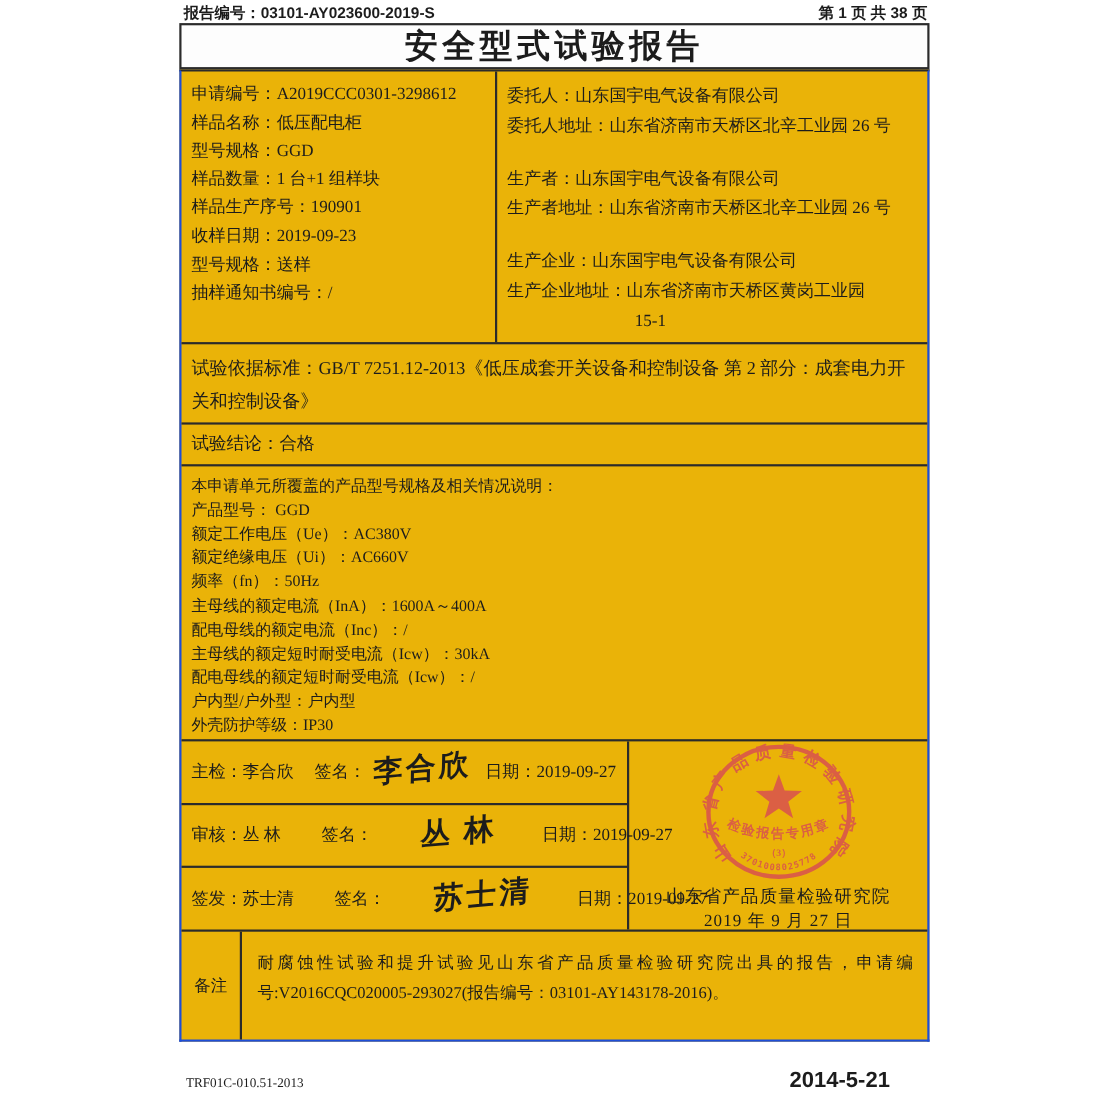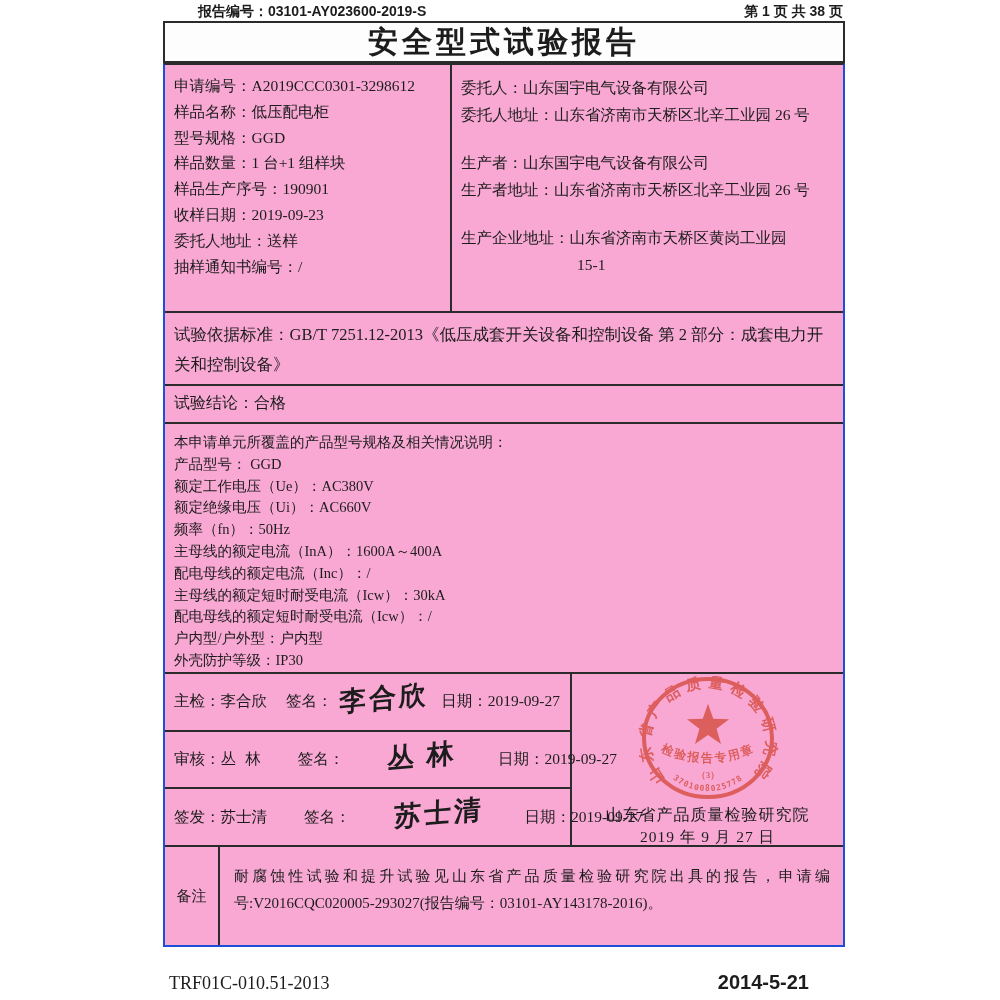--- a/index.html
+++ b/index.html
@@ -7,33 +7,33 @@
     width:1000px; height:1000px; background:#ffffff; position:relative;
     font-family:"Liberation Serif","DejaVu Serif",serif; color:#1c1c1c;
     -webkit-font-smoothing:antialiased;
   }
   .page { position:absolute; left:163px; top:0; width:682px; }
 
   
   .page-header {
     display:flex; justify-content:space-between; align-items:flex-start;
     font-family:"Liberation Sans","DejaVu Sans",sans-serif;
-    font-weight:bold; font-size:14px; padding:3px 2px 0 4px; height:21px; box-sizing:border-box;margin-left:31px;
+    font-weight:bold; font-size:14px; padding:3px 2px 0 4px; height:21px; box-sizing:border-box;
   }
 
   
   .title-box {
     border:2px solid #2b2b2b; height:42px; box-sizing:border-box;
     display:flex; align-items:center; justify-content:center;
     font-family:"Liberation Sans","DejaVu Sans",sans-serif;
     font-weight:bold; font-size:30px; letter-spacing:4px; background:#fdfdfd;
   }
 
   
-  .main-table { border:2px solid #1d4ed8; border-top:2px solid #2b2b2b; background:#f9a8d4; }
+  .main-table { border:2px solid #1d4ed8; border-top:2px solid #2b2b2b; background:#eab308; }
   .row { box-sizing:border-box; }
   .row + .row { border-top:2px solid #2b2b2b; }
 
   .info-row { height:246px; display:flex; }
   .info-left {
     width:287px; box-sizing:border-box; border-right:2px solid #2b2b2b;
     padding:8px 6px 0 9px; font-size:15.5px; line-height:25.8px; white-space:nowrap;
   }
   .info-right { flex:1; padding:9px 6px 0 9px; font-size:15.5px; line-height:27px; }
   .info-group { margin-bottom:21px; }
@@ -43,21 +43,21 @@
   .conclusion-row { height:38px; padding:7px 10px 0 9px; font-size:16px; }
 
   .specs-row { height:250px; padding:8px 10px 0 9px; font-size:14.5px; line-height:21.8px; }
 
   .sig-stamp-row { height:173px; display:flex; }
   .sig-col { width:407px; box-sizing:border-box; border-right:2px solid #2b2b2b; display:flex; flex-direction:column; }
   .sig-line {
     flex:1; display:flex; align-items:center; font-size:15.5px; box-sizing:border-box;
   }
   .sig-line + .sig-line { border-top:2px solid #2b2b2b;gap:37px; }
-  .sig-role { width:112px; padding-left:9px; white-space:nowrap;font-family:Liberation Mono, monospace; }
+  .sig-role { width:112px; padding-left:9px; white-space:nowrap; }
   .sig-label { white-space:nowrap; }
   .sig-ink {
     display:inline-block; font-size:27px; font-weight:600; letter-spacing:3px;
     transform:rotate(-5deg) skewX(-6deg); margin:-8px 4px 0 6px; white-space:nowrap;
   }
   .sig-date { margin-left:auto; padding-right:10px; white-space:nowrap; }
 
   .stamp-cell { flex:1; position:relative; overflow:visible; }
   .seal-svg { position:absolute; left:53px; top:2px; opacity:0.88; }
   .stamp-org { position:absolute; top:131px; left:0; width:100%; text-align:center; font-size:16px; letter-spacing:1px; }
@@ -67,21 +67,21 @@
   .remark-label {
     width:55px; box-sizing:border-box; border-right:2px solid #2b2b2b;
     display:flex; align-items:center; justify-content:center; font-size:15px;
   }
   .remark-text {
     flex:1; padding:16px 13px 0 14px; font-size:15px; line-height:27px;
     text-align:justify;
   }
 
   .page-footer { margin-top:24px; display:flex; justify-content:space-between; align-items:baseline; padding:0 36px 0 6px; }
-  .footer-left { font-size:18px; }
+  .footer-left { font-size:12px; }
   .footer-right { font-family:"Liberation Sans","DejaVu Sans",sans-serif; font-size:20px; font-weight:bold; }
 </style>
 </head>
 <body>
 
 <div class="page">
 
   <div class="page-header">
     <span>报告编号：03101-AY023600-2019-S</span>
     <span>第 1 页  共 38 页</span>
@@ -94,33 +94,34 @@
   <div class="main-table">
 
     <div class="row info-row">
       <div class="info-left">
         <div>申请编号：A2019CCC0301-3298612</div>
         <div>样品名称：低压配电柜</div>
         <div>型号规格：GGD</div>
         <div>样品数量：1 台+1 组样块</div>
         <div>样品生产序号：190901</div>
         <div>收样日期：2019-09-23</div>
-        <div>委托人地址：送样</div>
+        <div>型号规格：送样</div>
         <div>抽样通知书编号：/</div>
       </div>
       <div class="info-right">
         <div class="info-group">
           <div>委托人：山东国宇电气设备有限公司</div>
           <div>委托人地址：山东省济南市天桥区北辛工业园 26 号</div>
         </div>
         <div class="info-group">
           <div>生产者：山东国宇电气设备有限公司</div>
           <div>生产者地址：山东省济南市天桥区北辛工业园 26 号</div>
         </div>
         <div class="info-group">
+          <div>生产企业：山东国宇电气设备有限公司</div>
           <div>生产企业地址：山东省济南市天桥区黄岗工业园</div>
           <div class="indent-line">15-1</div>
         </div>
       </div>
     </div>
 
     <div class="row standard-row">
       <span>试验依据标准：GB/T 7251.12-2013《低压成套开关设备和控制设备 第 2 部分：成套电力开关和控制设备》</span>
     </div>
 

